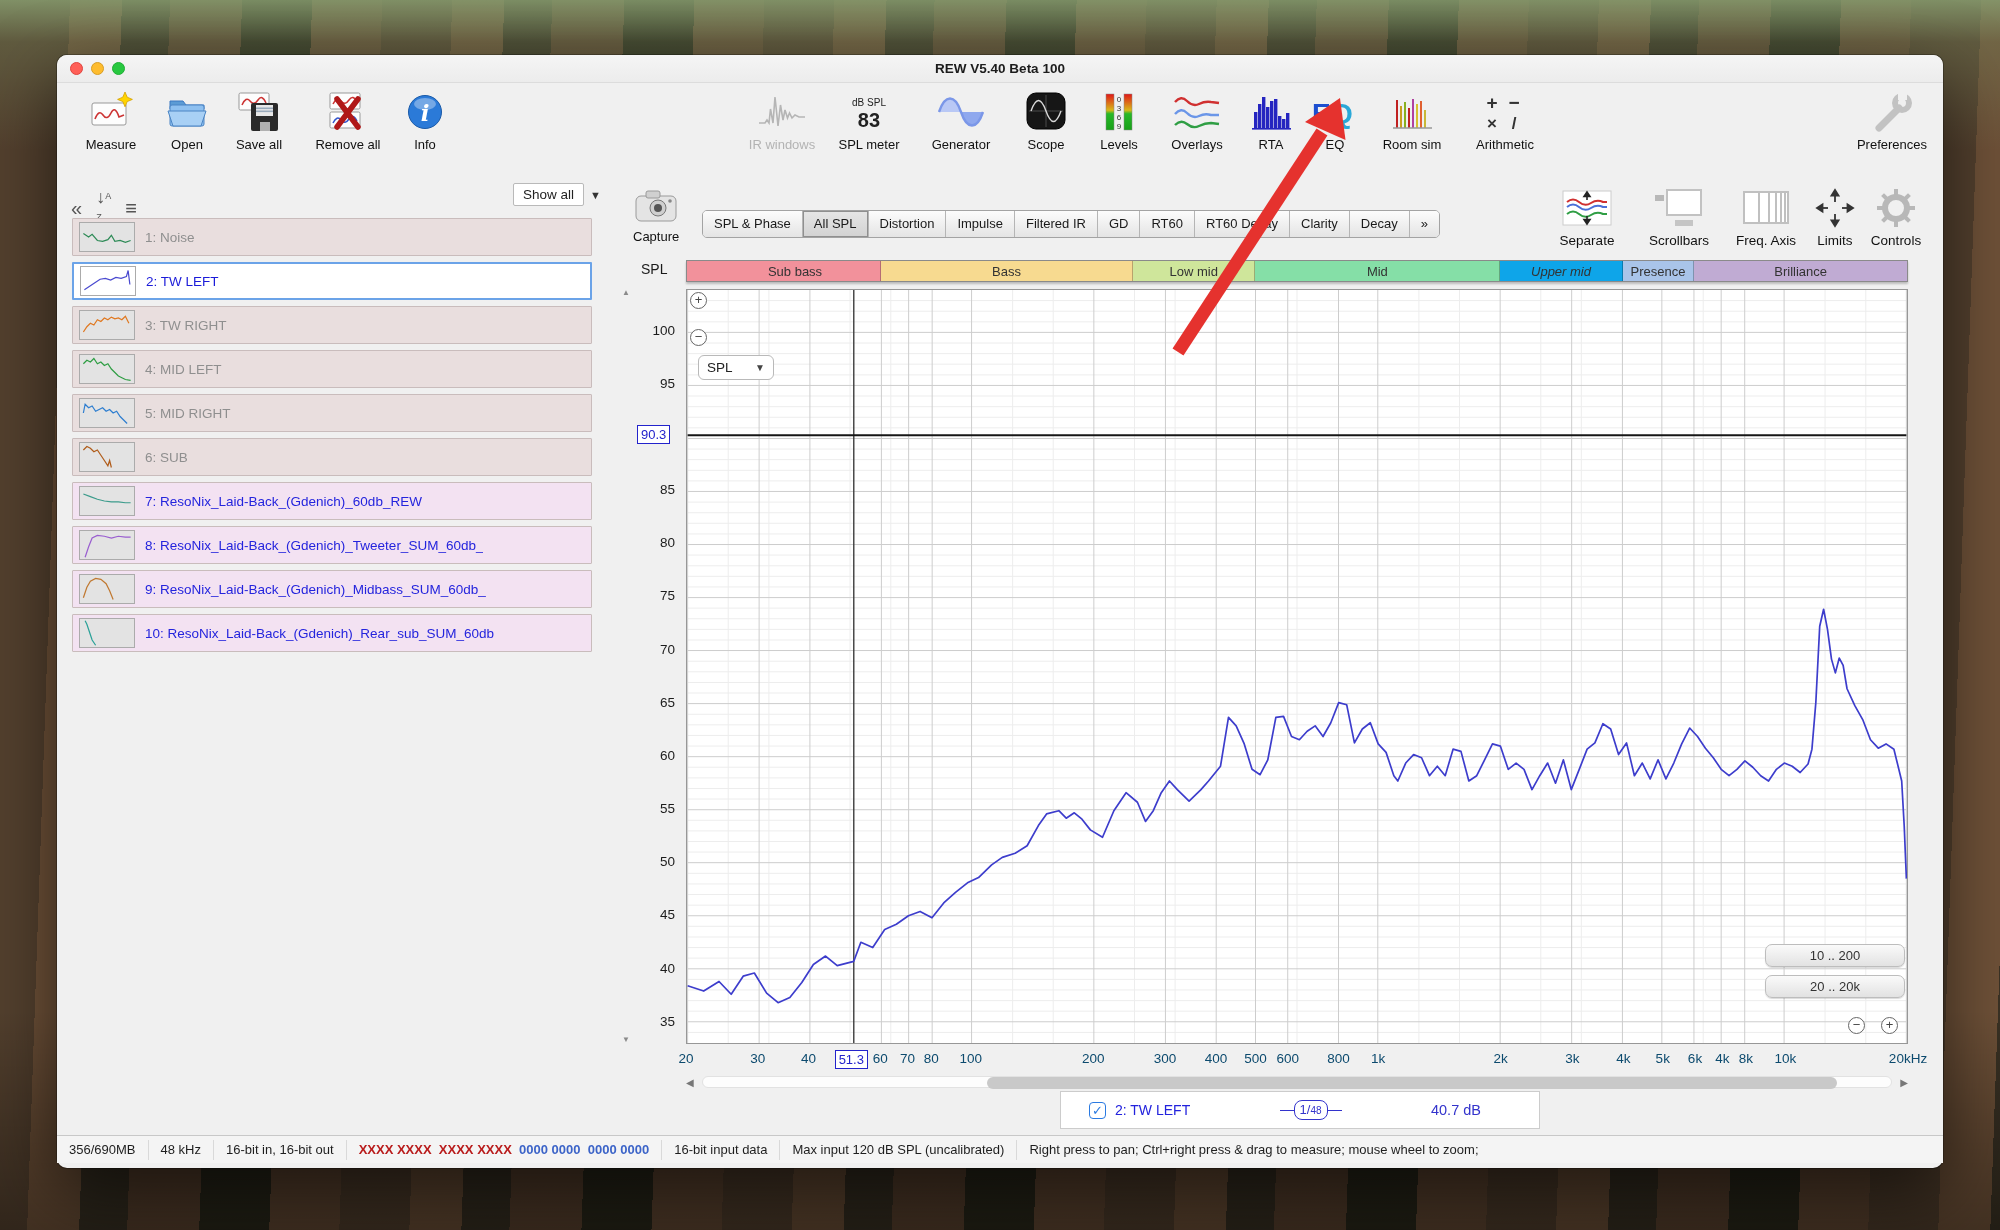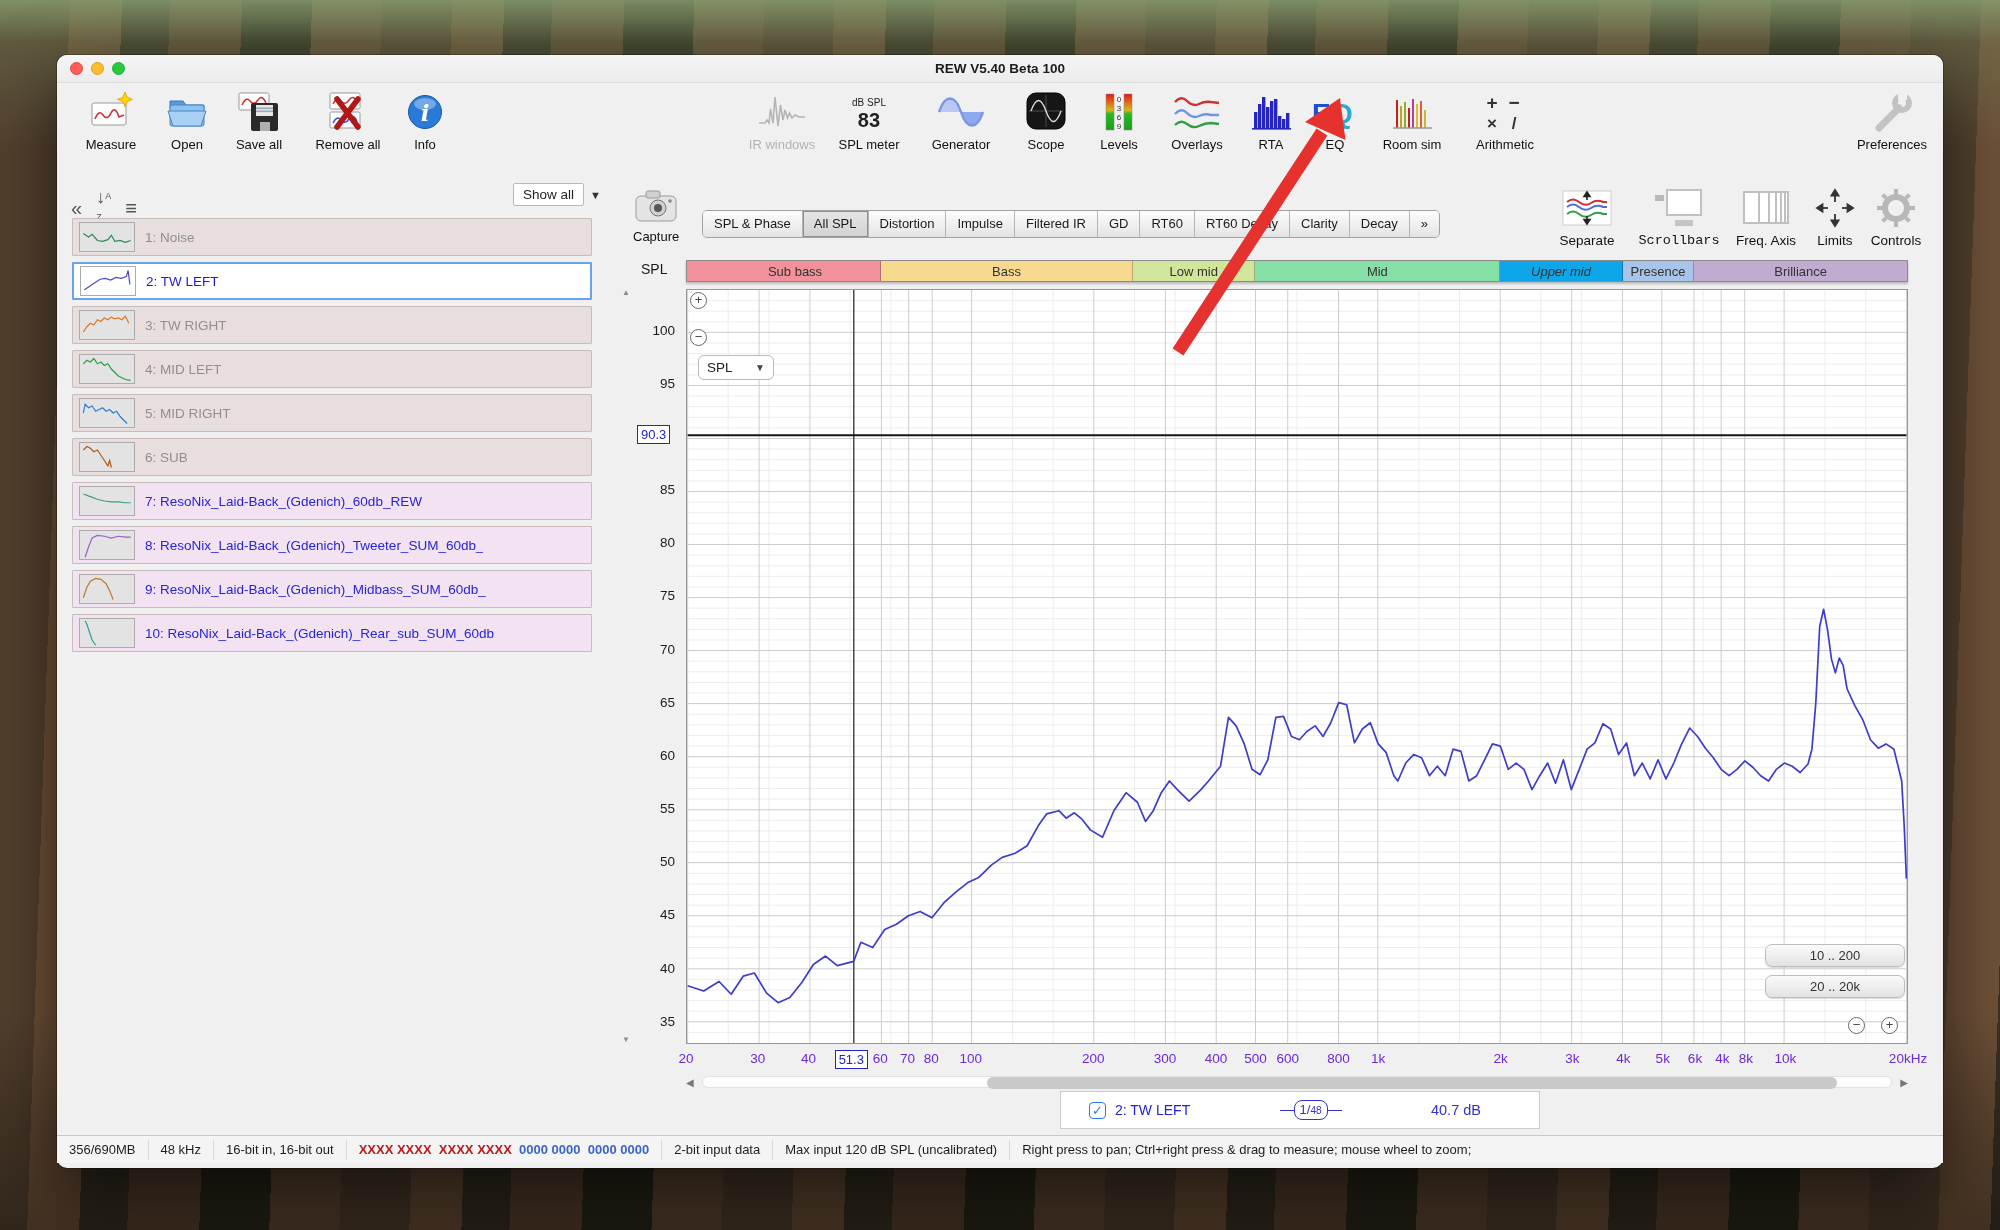--- a/index.html
+++ b/index.html
@@ -64,21 +64,21 @@
   .sb-label { font-size:13.5px; white-space:nowrap; overflow:hidden; }
   
   .spl-title { position:absolute; left:584px; top:206px; width:40px; font-size:14px; color:#1a1a1a; }
   .bands { position:absolute; left:629px; top:205px; width:1222px; height:22px; display:flex; border:1px solid #8a8a8a; box-shadow:0 2px 2px rgba(0,0,0,.22); }
   .band { height:100%; display:flex; align-items:center; justify-content:center; font-size:13px; color:#333; border-right:1px solid rgba(0,0,0,.25); overflow:hidden; white-space:nowrap; }
   .band:last-child { border-right:none; }
   .plot { position:absolute; left:629px; top:234px; width:1222px; height:755px; background:#fff; border:1px solid #979797; }
   .plot svg { display:block; }
   .ylab { position:absolute; left:566px; width:52px; text-align:right; font-size:13.5px; color:#1c1c1c; }
   .cursor-box { position:absolute; background:#fff; border:1.5px solid #2323cc; color:#2323cc; font-size:13px; padding:0 3px; line-height:17px; }
-  .xlab { position:absolute; top:996px; font-size:13.5px; color:#6d28d9; transform:translateX(-50%); white-space:nowrap; }
+  .xlab { position:absolute; top:996px; font-size:13.5px; color:#0c4a6e; transform:translateX(-50%); white-space:nowrap; }
   .zoombtn { position:absolute; width:17px; height:17px; border:1.2px solid #666; border-radius:50%; background:#fff; color:#444; font-size:13px; line-height:14px; text-align:center; }
   .spl-dd { position:absolute; left:641px; top:300px; width:76px; height:25px; background:#fff; border:1px solid #b9b9b9; border-radius:6px; display:flex; align-items:center; padding:0 8px; font-size:13.5px; color:#222; justify-content:space-between; }
   .spl-dd .arr { font-size:10px; color:#444; }
   .range-btn { position:absolute; left:1708px; width:140px; height:23px; background:linear-gradient(#fafafa,#e2e2e2); border:1px solid #bdbdbd; border-radius:7px; font-size:13px; color:#333; text-align:center; line-height:21px; box-shadow:0 1px 1px rgba(0,0,0,.15); }
   .vscroll { position:absolute; left:563px; top:233px; width:13px; height:756px; }
   .vscroll .va { position:absolute; left:2px; font-size:8px; color:#8a8a8a; }
   .hscroll { position:absolute; left:629px; top:1021px; width:1222px; height:13px; }
   .hs-track { position:absolute; left:16px; right:16px; top:0; height:12px; background:#fdfdfd; border:1px solid #e2e2e2; border-radius:6px; }
   .hs-thumb { position:absolute; top:0; height:12px; background:#c9c9c9; border-radius:6px; }
   .hs-arr { position:absolute; top:1px; font-size:10px; color:#777; }
@@ -358,21 +358,21 @@
                 <g stroke="#222" stroke-width="1.6" fill="#222">
                   <line x1="26" y1="13" x2="26" y2="8"></line>
                   <path d="M26 5 l-3 4.5 h6 z"></path>
                   <line x1="26" y1="29" x2="26" y2="34"></line>
                   <path d="M26 37 l-3 -4.5 h6 z"></path>
                 </g>
               </svg>
             </span>
             <span class="tlabel">Separate</span>
           </div>
-          <div class="vbtn" style="left: 1580px; width: 84px; font-family: Liberation Mono, monospace;">
+          <div class="vbtn" style="left: 1580px; width: 84px;">
             <span class="vicon">
               <svg width="52" height="42" viewBox="0 0 52 42">
                 <rect x="14" y="3" width="34" height="25" fill="#fff" stroke="#c2c2c2" stroke-width="2"></rect>
                 <rect x="2" y="8" width="9" height="6" fill="#b8b8b8"></rect>
                 <rect x="22" y="33" width="18" height="6" fill="#c5c5c5"></rect>
               </svg>
             </span>
             <span class="tlabel">Scrollbars</span>
           </div>
           <div class="vbtn" style="left: 1668px; width: 82px;">
@@ -695,21 +695,21 @@
         <span class="line"></span>
       </div>
       <div class="lg-value">40.7 dB</div>
     </div>
 
     <div class="statusbar" id="statusbar">
         <div class="status-seg">356/690MB</div>
         <div class="status-seg">48 kHz</div>
         <div class="status-seg">16-bit in, 16-bit out</div>
         <div class="status-seg"><span style="color: #b91c1c; font-weight: bold;">XXXX XXXX  XXXX XXXX</span><span style="color: rgb(60, 100, 200); font-weight: bold;">  0000 0000  0000 0000</span></div>
-        <div class="status-seg">2-bit input data</div>
+        <div class="status-seg">16-bit input data</div>
         <div class="status-seg">Max input 120 dB SPL (uncalibrated)</div>
         <div class="status-seg">Right press to pan; Ctrl+right press &amp; drag to measure; mouse wheel to zoom;</div>
       </div>
   </div>
 
   <svg class="arrow-overlay">
     <line x1="1178" y1="352" x2="1322" y2="132" stroke="#e5322e" stroke-width="13"></line>
     <polygon points="1340,98 1345.5,140 1305,122" fill="#e5322e"></polygon>
   </svg>
 </div>

